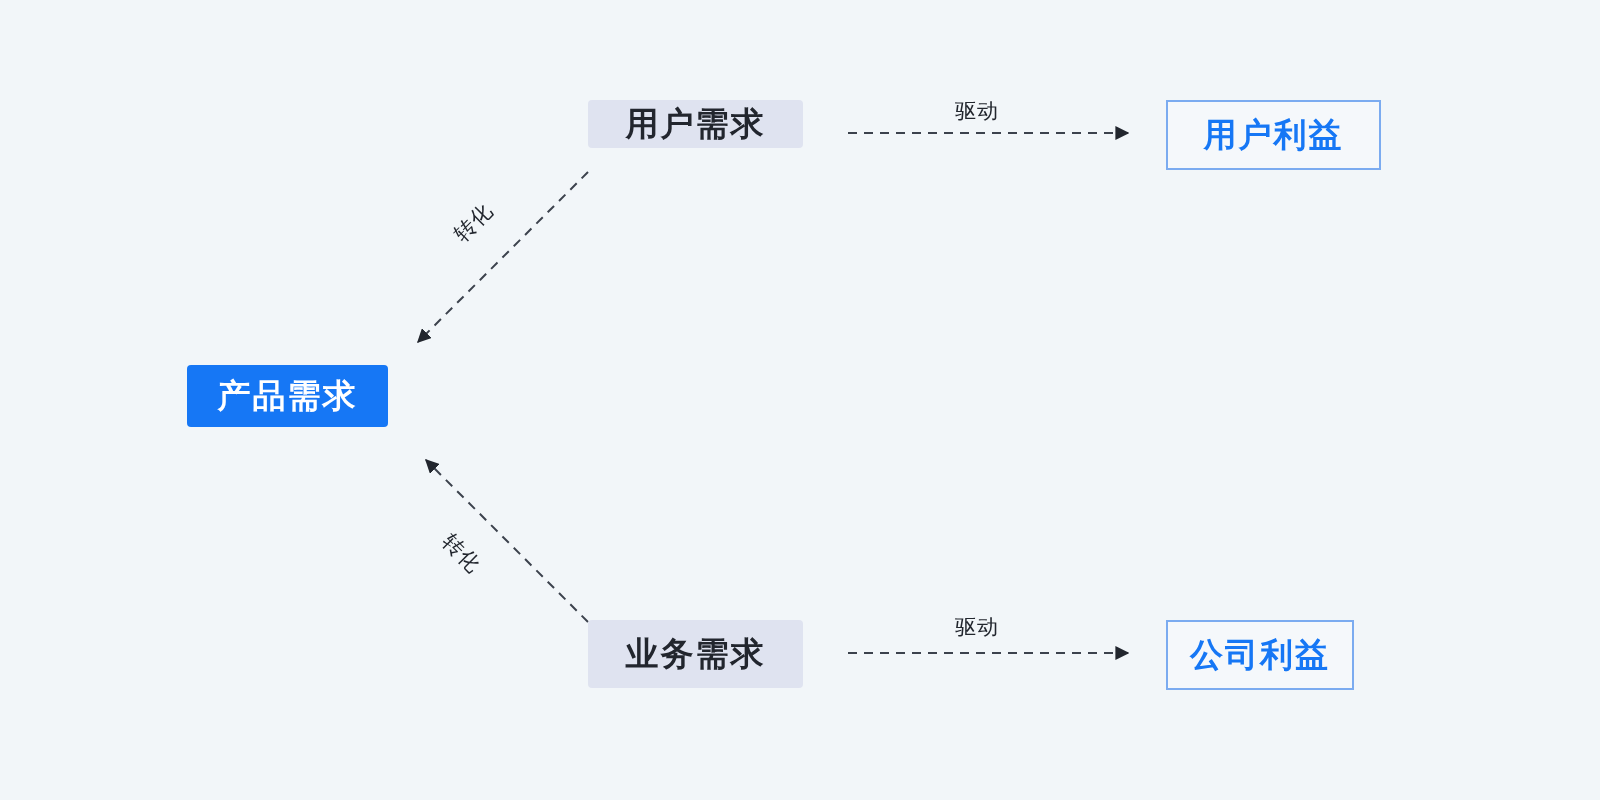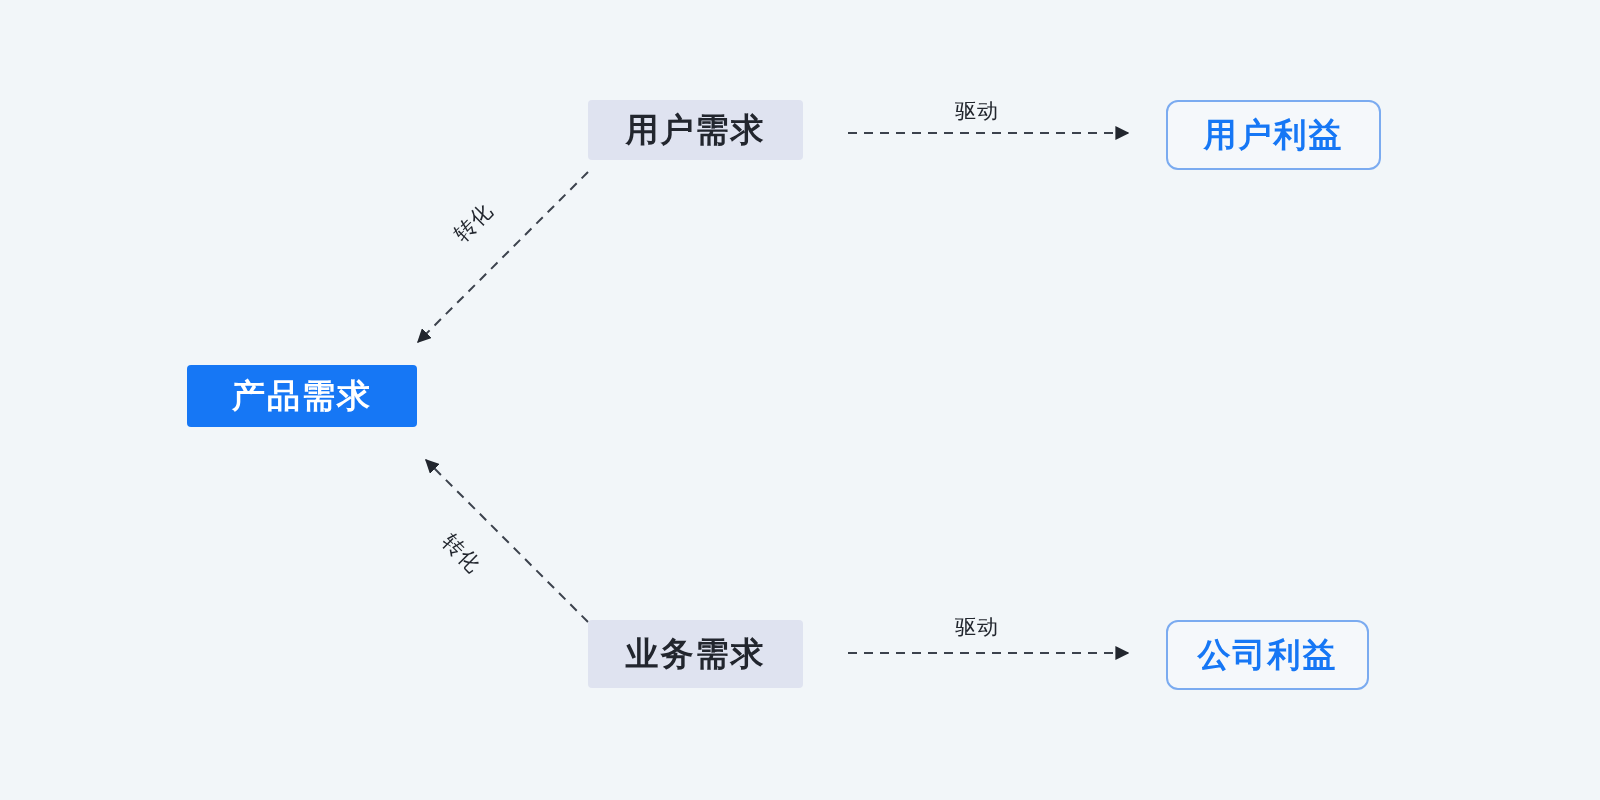--- a/index.html
+++ b/index.html
@@ -47,29 +47,29 @@
     background: #dfe3f0;
     color: #22262e;
     border-radius: 4px;
     font-size: 33px;
     font-weight: 700;
   }
   .node-outline {
     background: #f5f8fb;
     color: #1677f5;
     border: 2px solid #7babf0;
-    border-radius: 12px;
+    border-radius: 0;
     font-size: 33px;
     font-weight: 700;
   }
-  #node-product  { left: 187px; top: 365px; width: 230px; height: 62px; }
-  #node-user-req { left: 588px; top: 100px; width: 215px; height: 60px; }
+  #node-product  { left: 187px; top: 365px; width: 201px; height: 62px; }
+  #node-user-req { left: 588px; top: 100px; width: 215px; height: 48px; }
   #node-biz-req  { left: 588px; top: 620px; width: 215px; height: 68px; text-align: right; }
   #node-user-ben { left: 1166px; top: 100px; width: 215px; height: 70px; }
-  #node-comp-ben { left: 1166px; top: 620px; width: 203px; height: 70px; }
+  #node-comp-ben { left: 1166px; top: 620px; width: 188px; height: 70px; }
 
   .edge-label {
     position: absolute;
     color: #22262e;
     font-size: 21px;
     letter-spacing: 1px;
     white-space: nowrap;
     font-weight: 400;
   }
   #label-drive-top    { left: 955px; top: 97px; }

